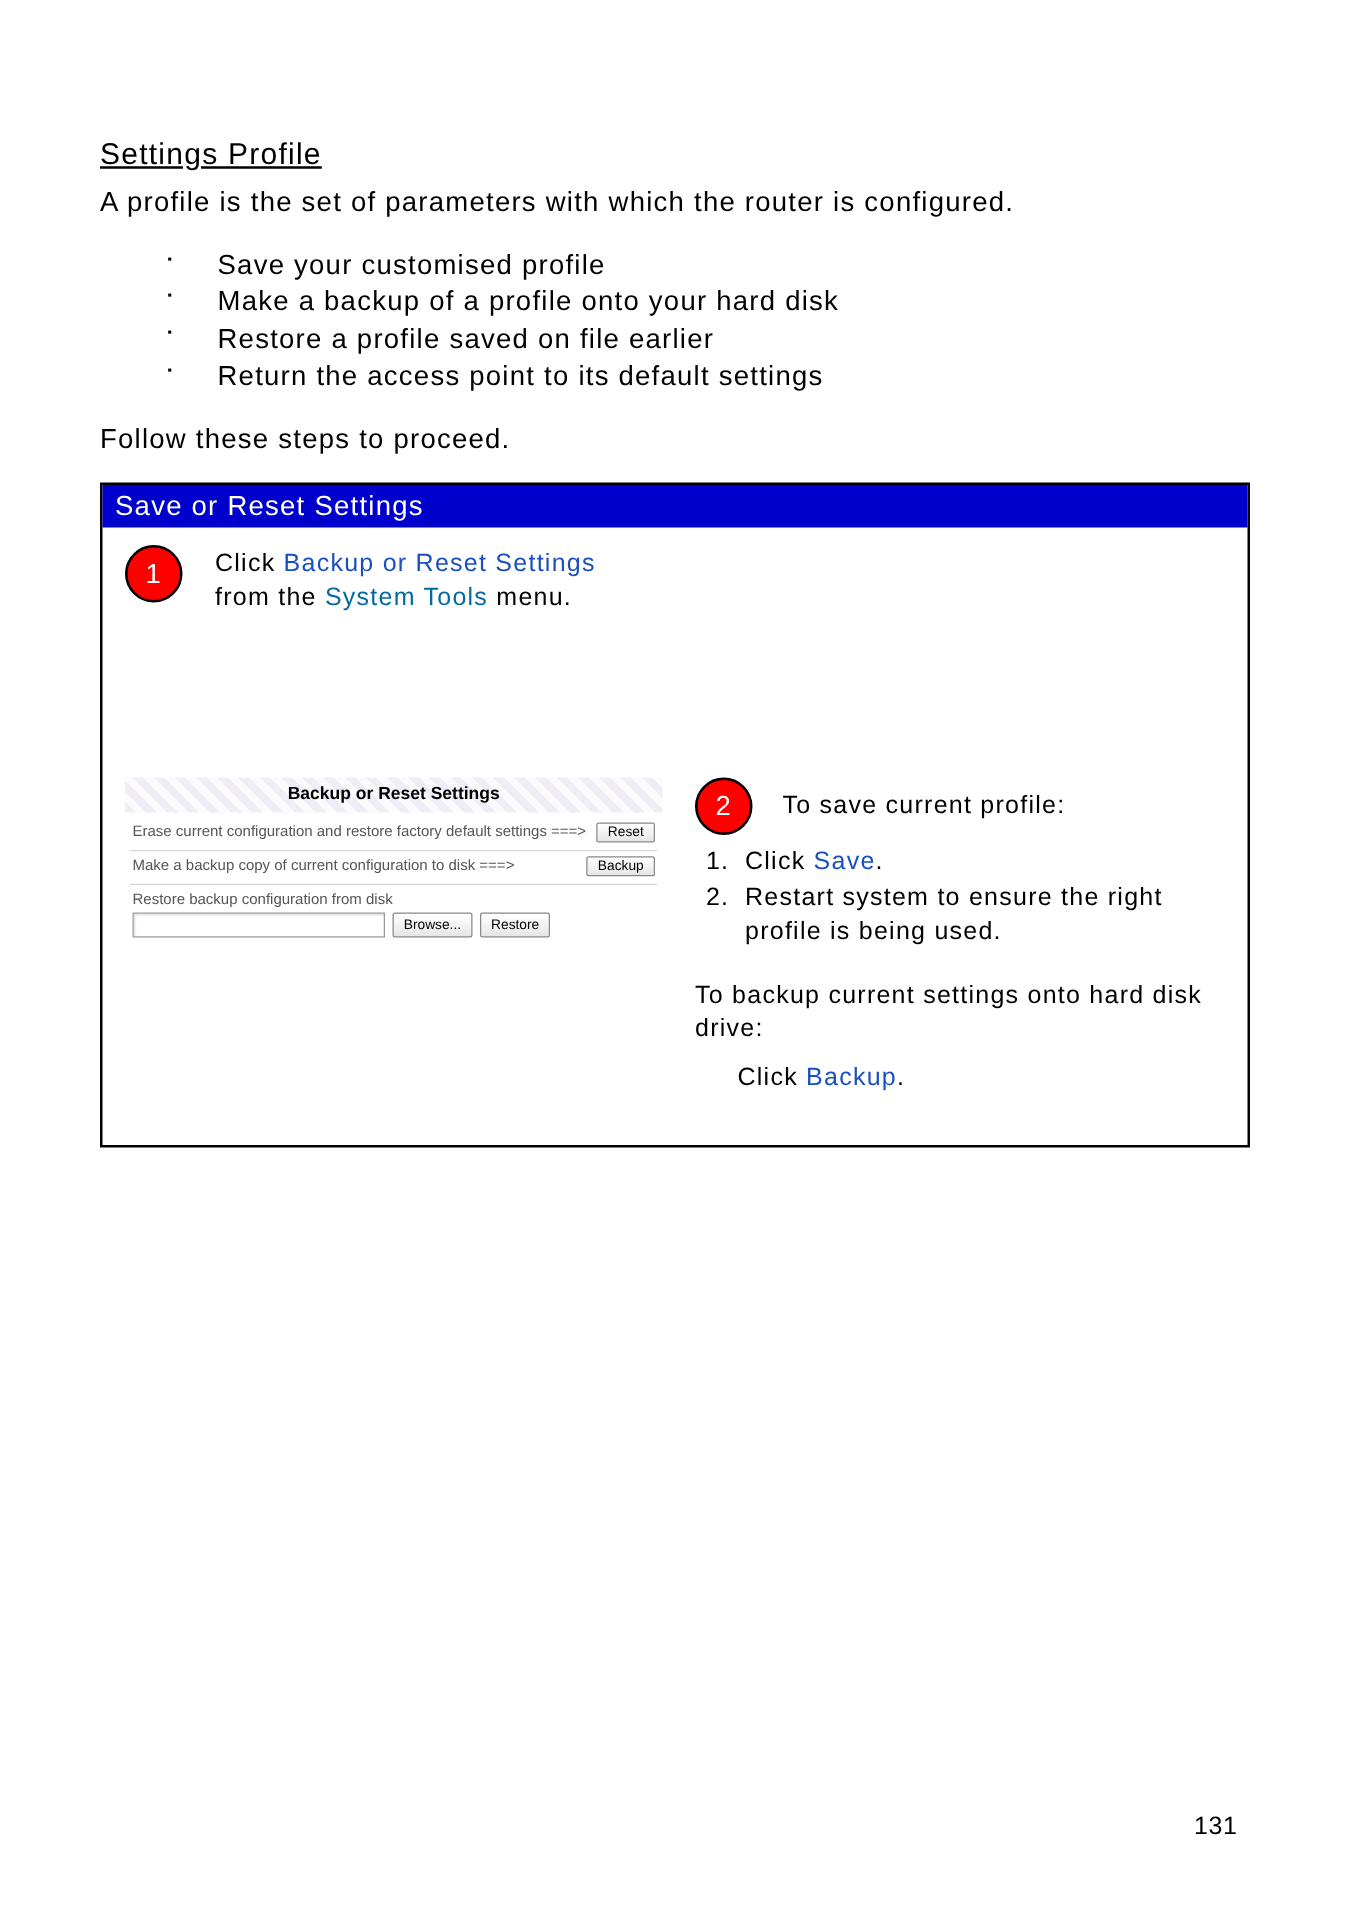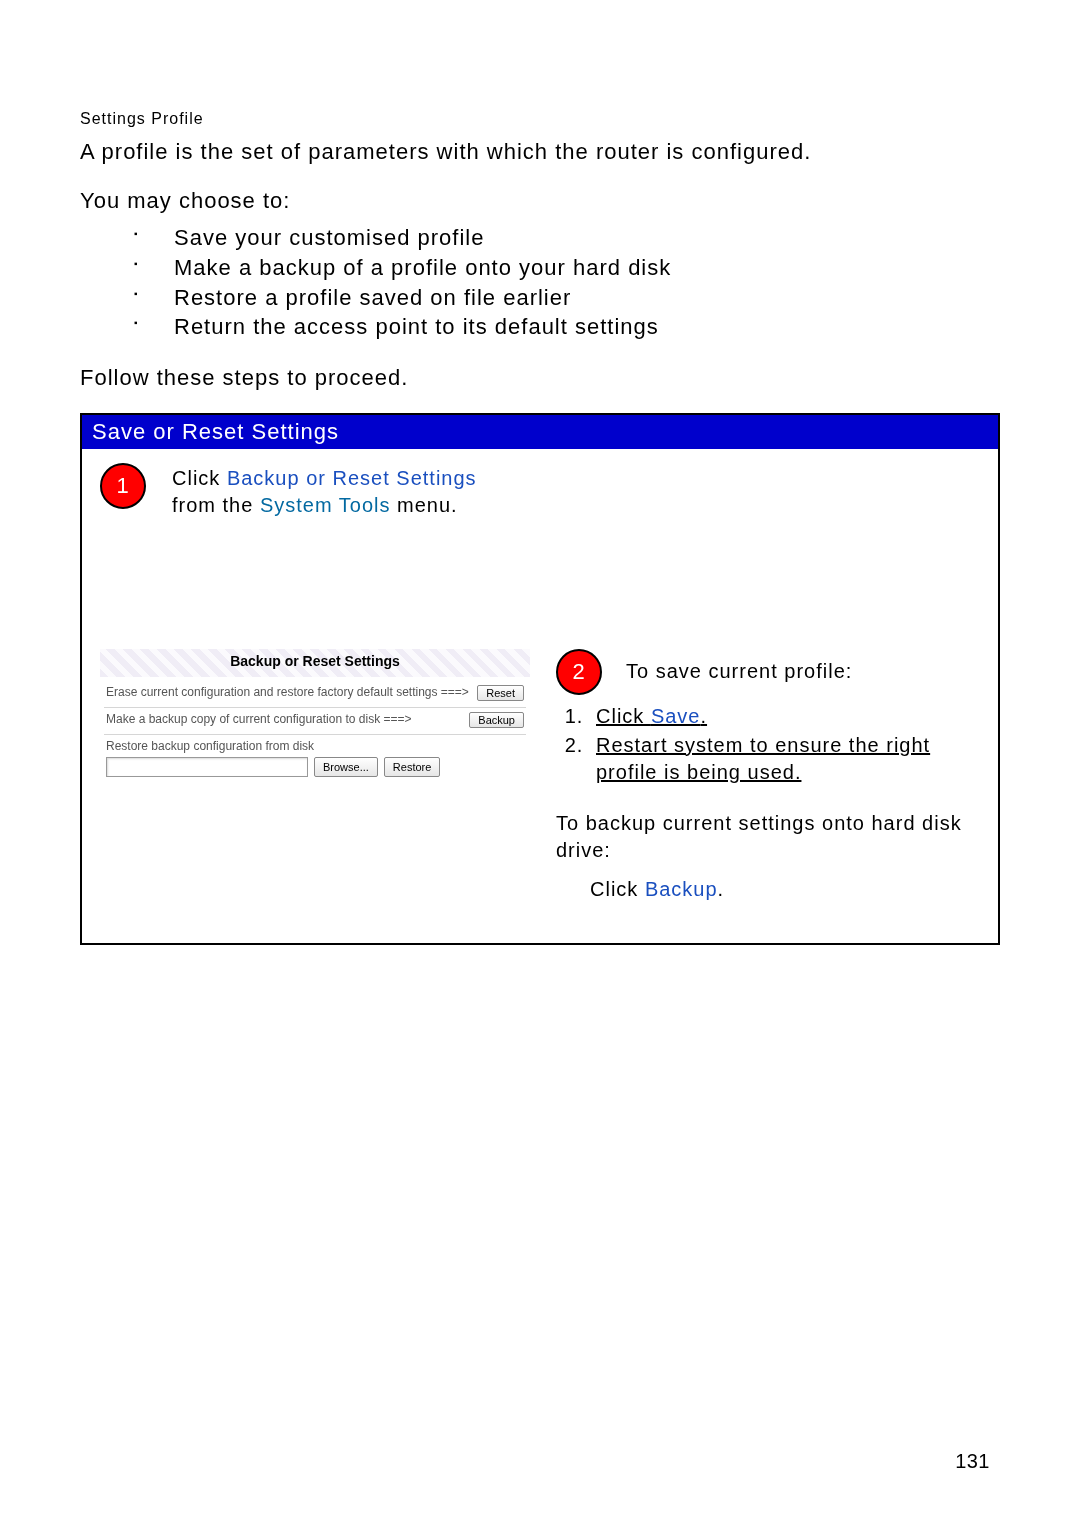--- a/index.html
+++ b/index.html
@@ -11,21 +11,22 @@
     font-family: "Trebuchet MS", "Century Gothic", Arial, sans-serif;
     color: #000;
     letter-spacing: 1px;
   }
   .page {
     box-sizing: border-box;
     padding: 110px 80px 0 80px;
     width: 1080px;
   }
   .title {
-    font-size: 16px;
+    font-size: 24px;
+    text-decoration: underline;
     margin-bottom: 10px;
   }
   .para {
     font-size: 22px;
     line-height: 1.3;
     margin: 10px 0 20px 0;
   }
   ul.choices {
     margin: 8px 0 22px 50px;
     padding: 0;
@@ -147,41 +148,39 @@
   .step2-head {
     display: flex;
     align-items: center;
     gap: 24px;
     margin-bottom: 2px;
   }
   .right-ol {
     margin: 8px 0 24px 34px;
     padding: 0;
     list-style: decimal;
-    text-decoration: underline;
   }
   .right-ol li { padding-left: 6px; margin-bottom: 2px; }
   .pagenum {
     position: absolute;
     right: 90px;
     bottom: 60px;
     font-size: 20px;
     letter-spacing: 0.5px;
   }
 </style>
 </head>
 <body>
 
 <div class="page">
 
   <div class="title">Settings Profile</div>
 
   <div class="para">A profile is the set of parameters with which the router is configured.</div>
 
-  <div class="para" style="margin-bottom:0">You may choose to:</div>
   <ul class="choices">
     <li>Save your customised profile</li>
     <li>Make a backup of a profile onto your hard disk</li>
     <li>Restore a profile saved on file earlier</li>
     <li>Return the access point to its default settings</li>
   </ul>
 
   <div class="para">Follow these steps to proceed.</div>
 
   <div class="box">

